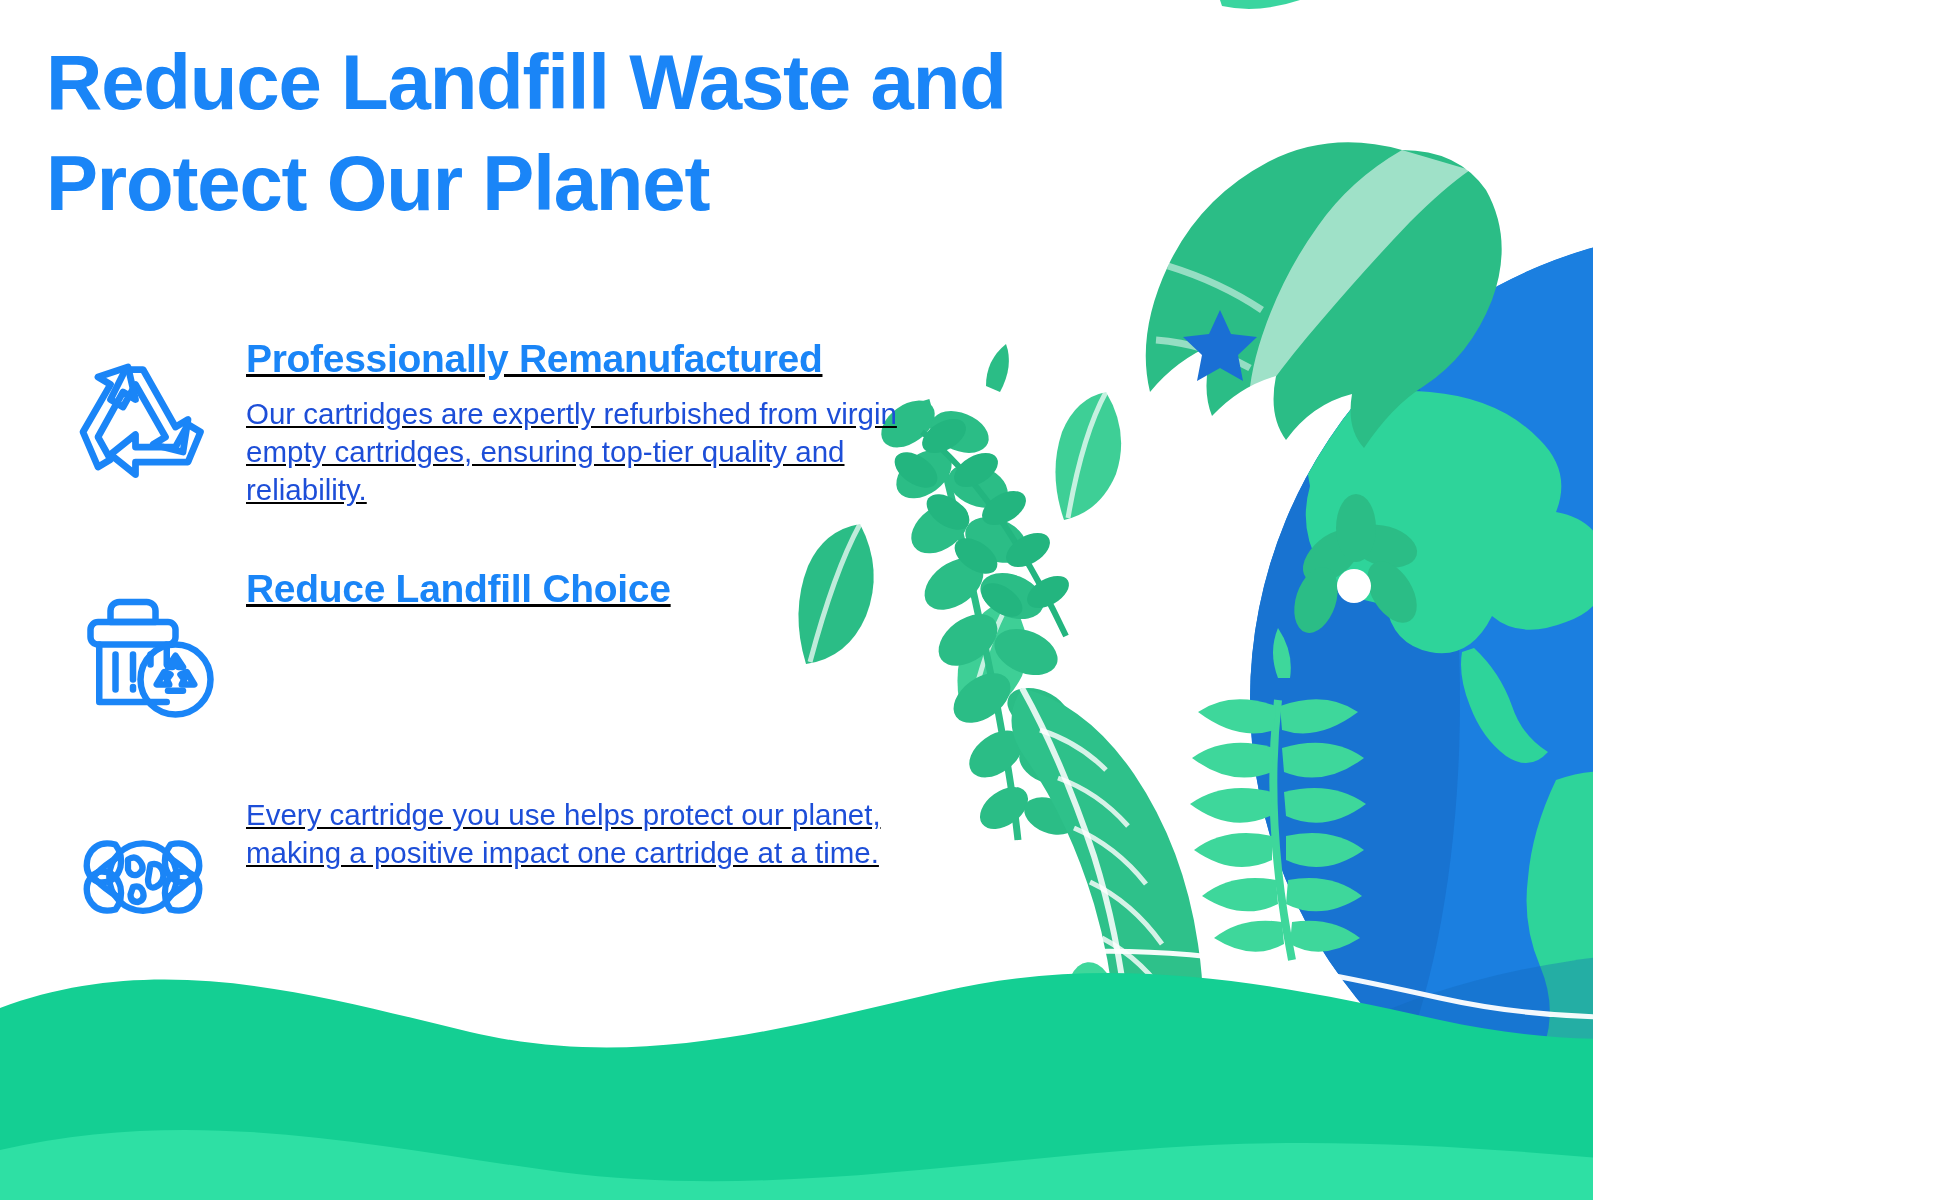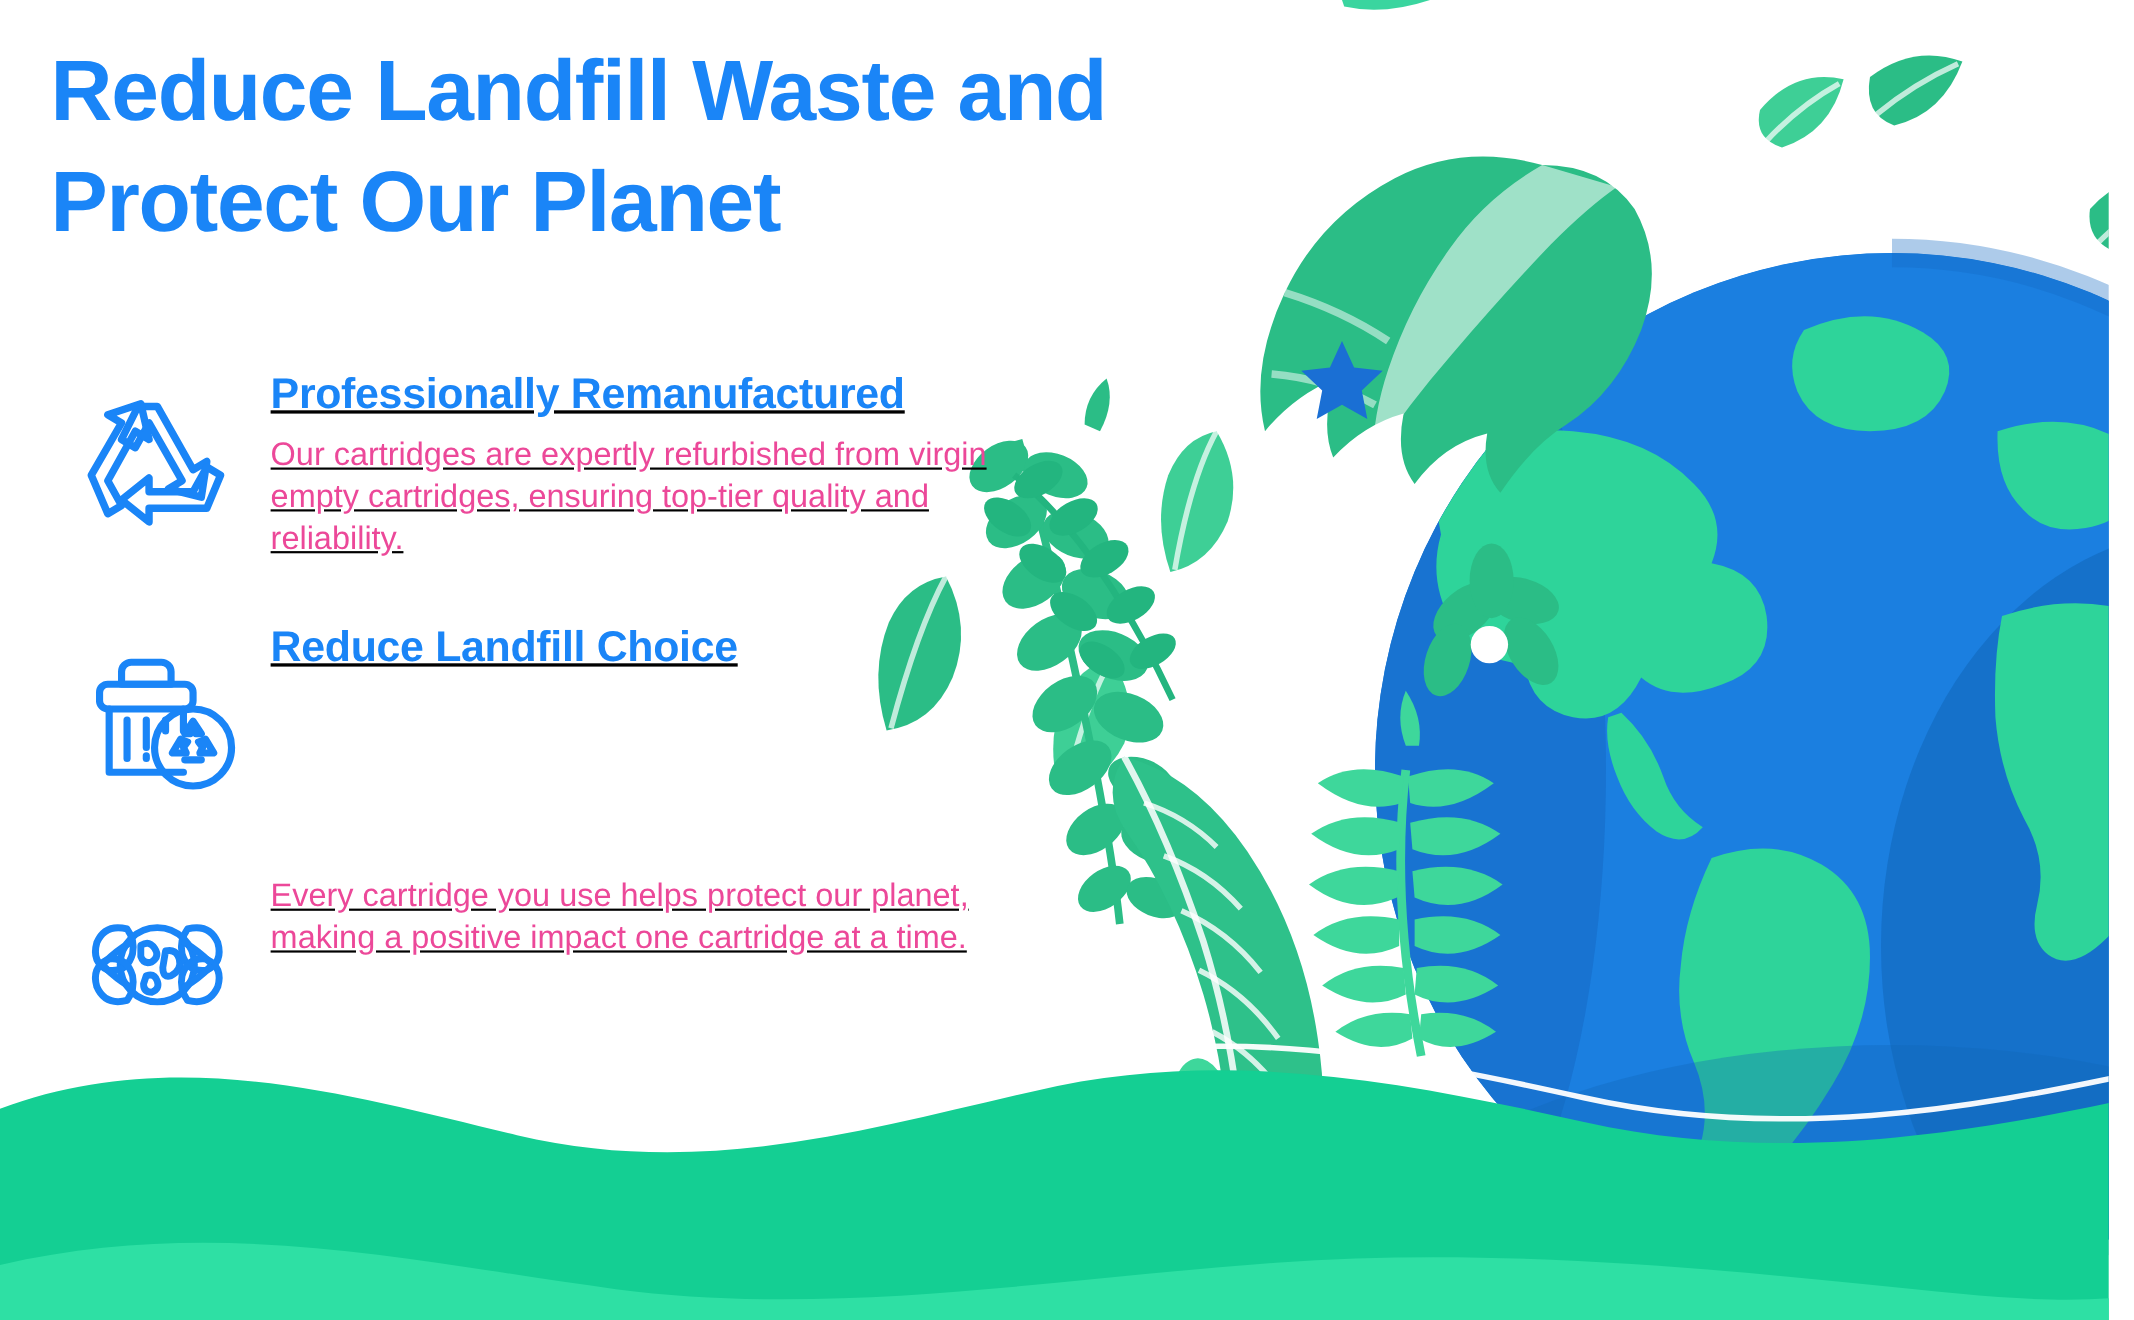--- a/index.html
+++ b/index.html
@@ -4,21 +4,21 @@
 <style>
   * { margin:0; padding:0; box-sizing:border-box; }
   html, body {
     width:1940px; height:1200px;
     background:#ffffff;
     font-family:"Liberation Sans", sans-serif;
     overflow:hidden;
   }
   #stage {
     position:relative;
-    width:1917px; height:1200px;
+    width:1593px; height:1200px;
     background:#ffffff;
     overflow:hidden;
   }
 
   
   .art { position:absolute; inset:0; width:1940px; height:1200px; pointer-events:none; }
 
   
   .headline {
     position:absolute;
@@ -51,21 +51,21 @@
   }
   .feature-title {
     color:#1a85f7;
     font-weight:700;
     font-size:39px;
     line-height:1.2;
     letter-spacing:-0.3px;
     margin-bottom:12px;
   }
   .feature-body {
-    color:#ec4899;
+    color:#1d4ed8;
     font-size:29.5px;
     line-height:1.30;
     font-weight:400;
     max-width:690px;
   }
 
   
   .feature.f1 { min-height:212px; }
   .feature.f2 { min-height:212px; }
   .feature.f3 { min-height:190px; }

